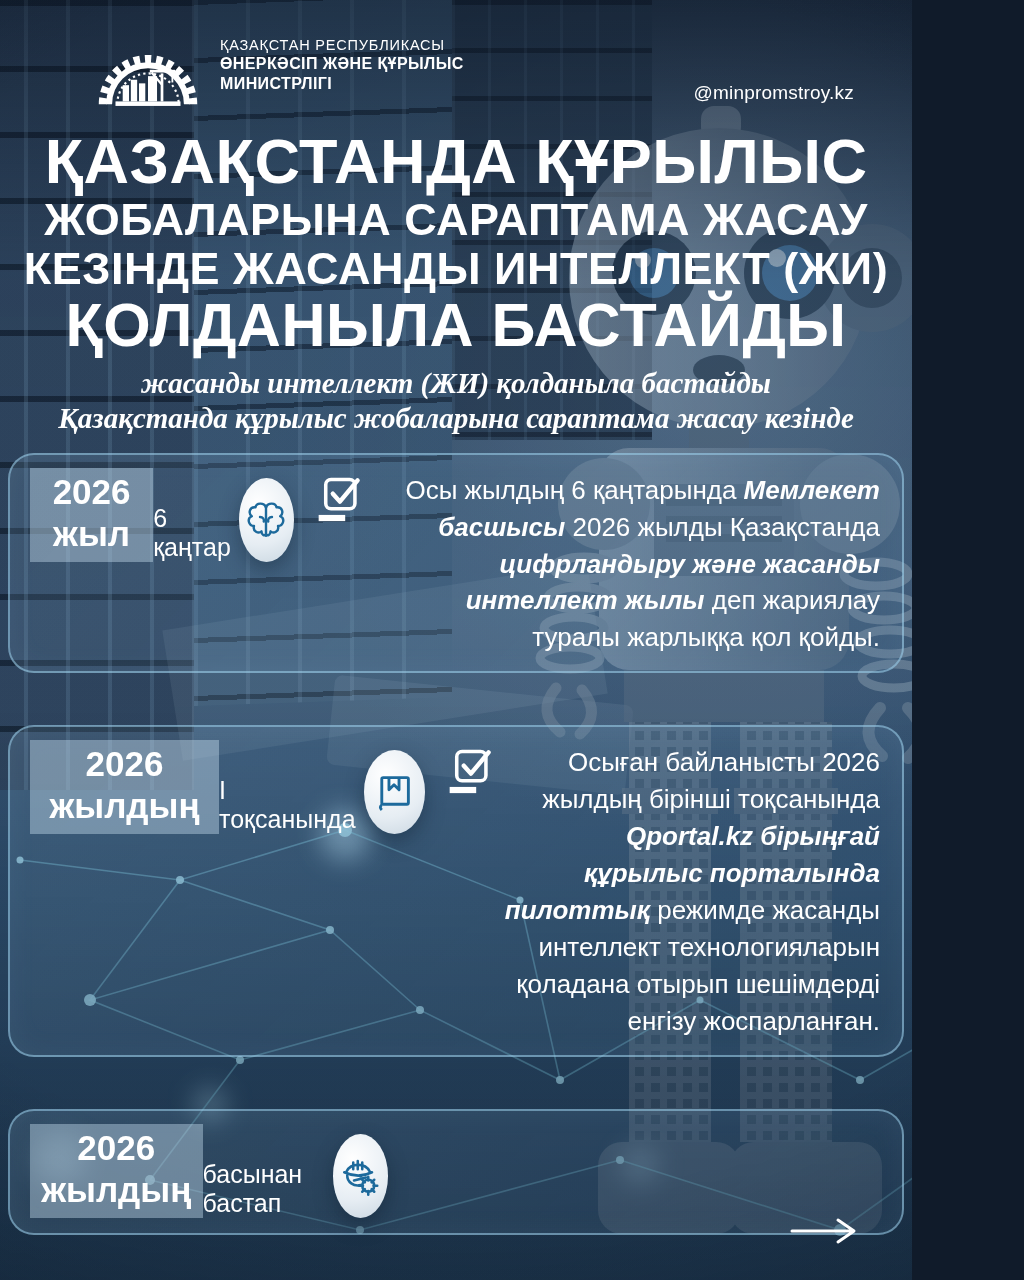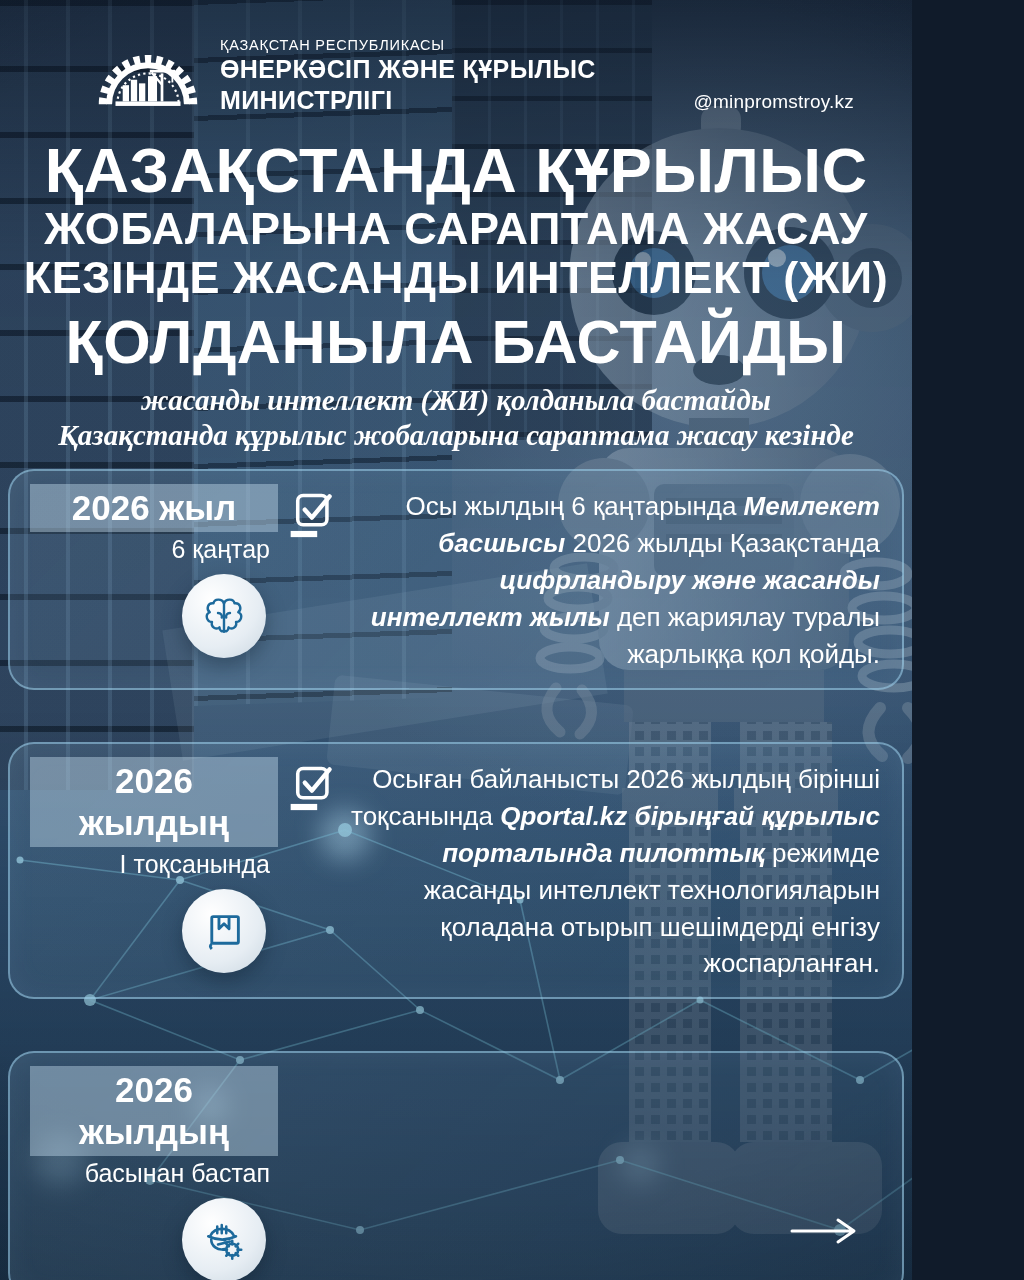--- a/index.html
+++ b/index.html
@@ -39,36 +39,36 @@
   .shade{
     background:
       radial-gradient(145% 95% at 50% 45%, rgba(0,0,0,0) 52%, rgba(7,16,28,.5) 100%),
       linear-gradient(180deg, rgba(10,20,34,.52) 0%, rgba(16,34,54,.10) 22%, rgba(20,42,64,.08) 55%, rgba(10,24,40,.46) 100%);
   }
   
   .content{position:absolute;inset:0;}
   .hdr{display:flex;align-items:flex-start;padding:28px 58px 0 92px;}
   .hdr .org{margin-left:16px;padding-top:8px;line-height:1.25;}
   .org-small{font-size:14.5px;letter-spacing:.8px;font-weight:400;}
-  .org-big{font-size:25px;font-weight:700;letter-spacing:.4px;}
+  .org-big{font-size:16px;font-weight:700;letter-spacing:.4px;}
   .handle{margin-left:auto;align-self:flex-end;font-size:19px;font-weight:500;letter-spacing:.2px;padding-bottom:4px;}
   .title{margin-top:22px;text-align:center;font-weight:700;line-height:1.0;}
   .title div{white-space:nowrap;}
   .t-xl{font-size:63px;letter-spacing:.5px;margin-top:16px;}
   .t-lg{font-size:45px;letter-spacing:.5px;margin-top:4px;}
-  .t-xl2{font-size:61px;letter-spacing:.5px;margin-top:12px;}
+  .t-xl2{font-size:61px;letter-spacing:.5px;margin-top:4px;}
   .subtitle{margin-top:10px;text-align:center;font-family:"Liberation Serif",serif;
     font-style:italic;font-weight:700;font-size:29px;line-height:1.22;}
   .cards{width:896px;margin:16px auto 0;}
   .card{position:relative;display:flex;align-items:flex-start;gap:10px;
     border:2px solid rgba(160,211,238,.55);border-radius:26px;
     background:linear-gradient(135deg, rgba(150,192,222,.15), rgba(92,142,182,.10));
     padding:13px 22px 15px 20px;margin-bottom:52px;
     box-shadow:inset 0 0 30px rgba(190,225,248,.06);}
-  .datecol{flex:0 0 248px;display:flex;flex-direction:column;align-items:flex-end;}
+  .datecol{flex:0 0 248px;display:flex;flex-direction:row;align-items:flex-end;}
   .badge{align-self:stretch;text-align:center;background:rgba(200,224,240,.42);
     font-weight:700;font-size:35px;line-height:1.2;padding:3px 8px;}
   .badge-sub{font-size:25px;margin-top:3px;padding-right:8px;font-weight:400;}
   .iconcircle{width:84px;height:84px;border-radius:50%;margin:10px 12px 0 0;
     background:radial-gradient(circle at 35% 30%, #ffffff 0%, #e6edf3 60%, #c9d6e0 100%);
     display:flex;align-items:center;justify-content:center;
     box-shadow:0 8px 20px rgba(8,22,38,.35);}
   .textcol{flex:1;display:flex;gap:12px;padding-top:4px;text-align:right;}
   .checkwrap{flex:0 0 46px;padding-top:2px;}
   .bodytext{flex:1;font-size:26px;line-height:1.42;}

